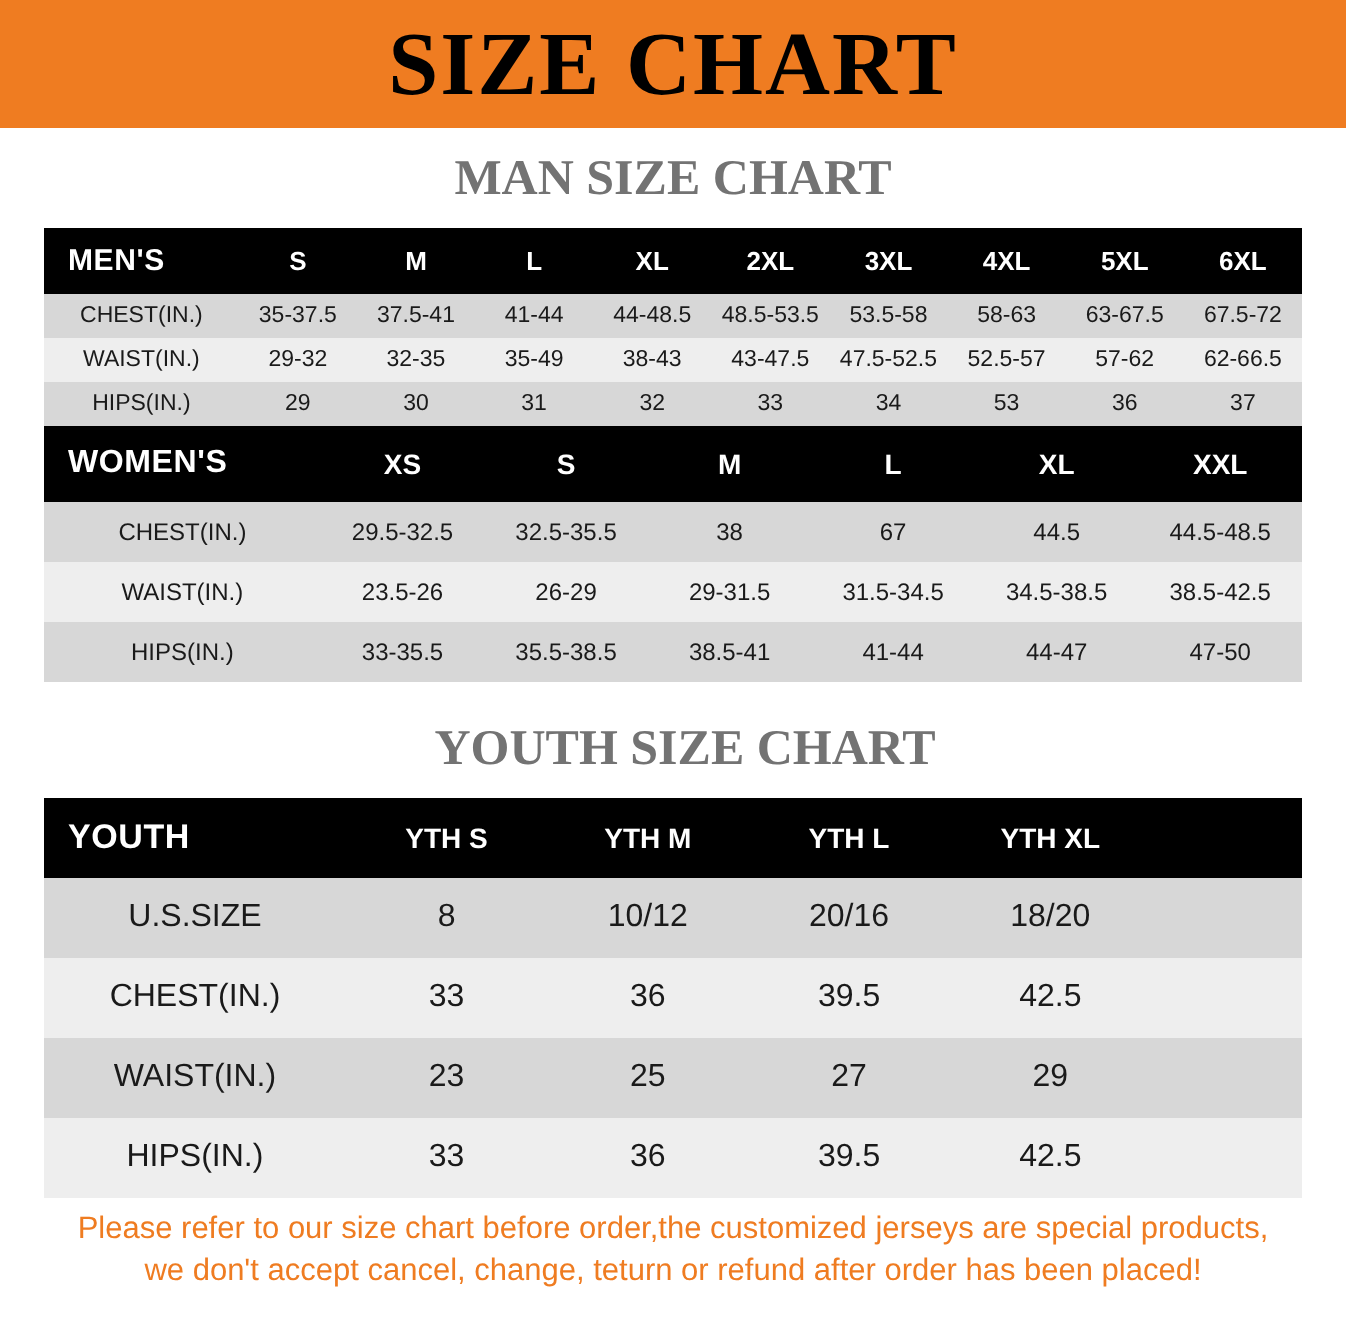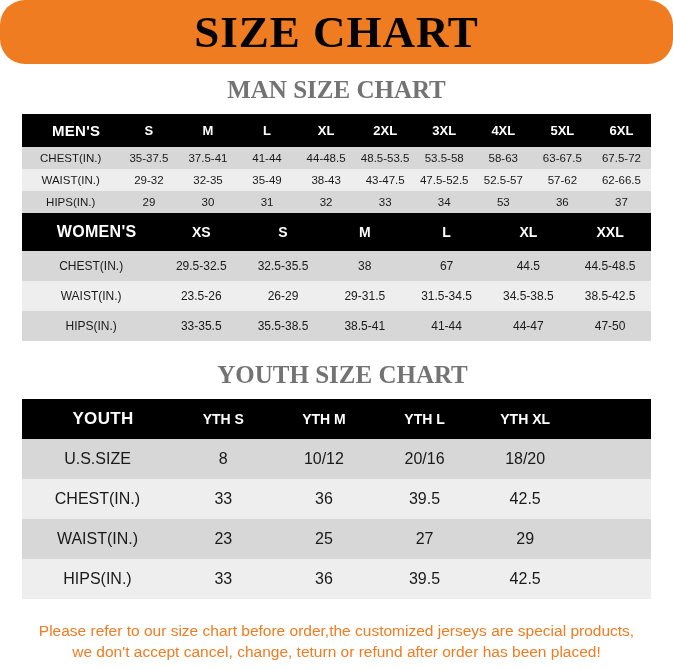--- a/index.html
+++ b/index.html
@@ -21,21 +21,20 @@
     background: #ffffff;
   }
 
   
   .banner {
     background: #ef7c21;
     height: 64px;
     display: flex;
     align-items: center;
     justify-content: center;
-    border-radius: 25px;
   }
   .banner-title {
     font-family: "Liberation Serif", serif;
     font-weight: bold;
     font-size: 45px;
     letter-spacing: 1px;
     color: #000000;
     line-height: 1;
   }
 
@@ -72,21 +71,21 @@
   table.sizetbl thead tr {
     background: #000000;
   }
   table.sizetbl thead th {
     color: #ffffff;
     font-weight: bold;
     font-size: 13px;
     padding: 8px 1px;
   }
   table.sizetbl thead th.corner {
-    text-align: center;
+    text-align: left;
     padding-left: 12px;
     font-size: 15px;
     letter-spacing: 0.3px;
   }
   table.sizetbl tbody td:first-child {
     font-weight: normal;
   }
   .row-a { background: #d7d7d7; }
   .row-b { background: #eeeeee; }
   .row-c { background: #d7d7d7; }
@@ -99,21 +98,21 @@
 
   table.womentbl td { padding: 8px 1px; font-size: 12px; }
   table.womentbl thead th { font-size: 14px; padding: 10px 1px; }
   table.womentbl thead th.corner { font-size: 16px; }
 
   
   .footer-note {
     position: absolute;
     left: 0;
     right: 0;
-    bottom: 6px;
+    bottom: 22px;
     padding: 0 14px;
     text-align: center;
     color: #ef7c21;
     font-size: 15.5px;
     line-height: 1.35;
     font-family: "Liberation Sans", sans-serif;
   }
   .footer-note .ln { display: block; white-space: nowrap; }
 </style>
 </head>

